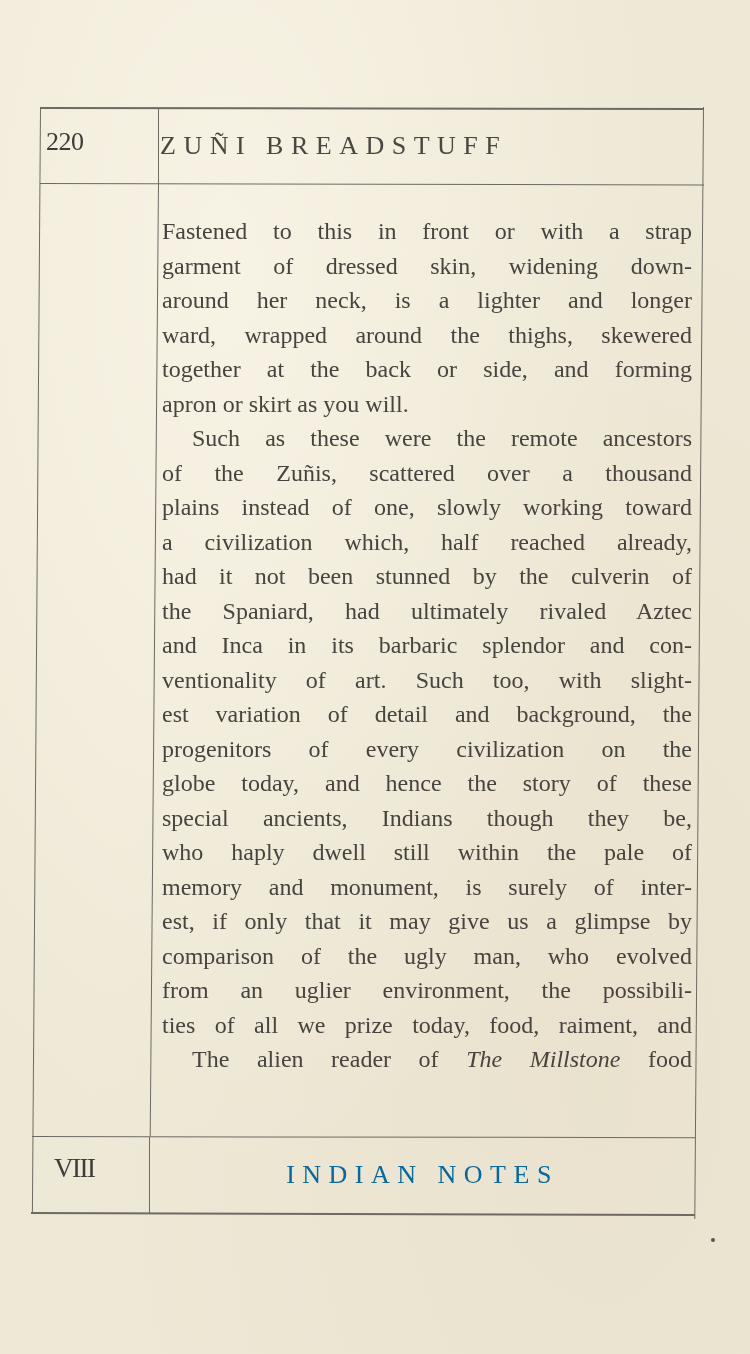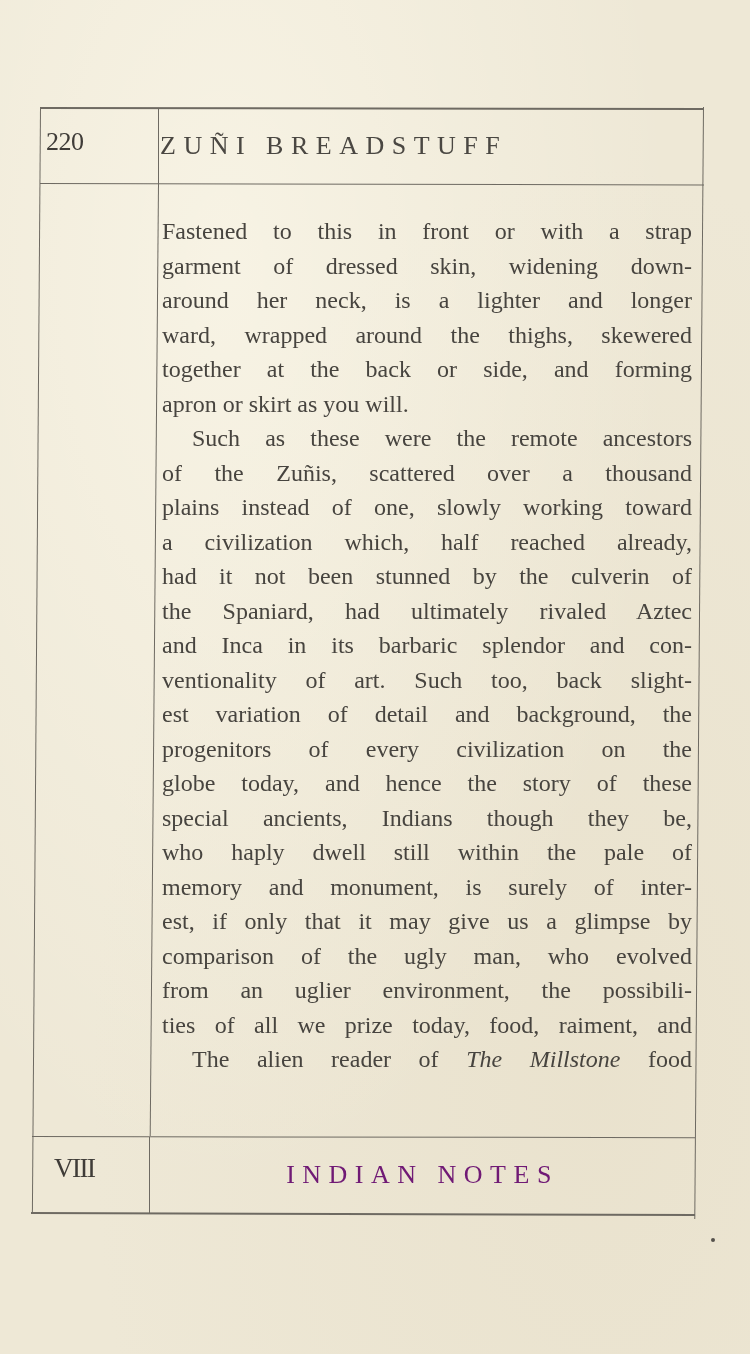--- a/index.html
+++ b/index.html
@@ -90,21 +90,21 @@
     color: #3f3c38;
   }
   .footer-title {
     position: absolute;
     left: 150px;
     top: 1160px;
     width: 545px;
     text-align: center;
     font-size: 26px;
     letter-spacing: 7.5px;
-    color: #701a75;
+    color: #0369a1;
   }
   .speck {
     position: absolute;
     left: 711px;
     top: 1238px;
     width: 4px;
     height: 4px;
     border-radius: 50%;
     background: #55524c;
   }
@@ -134,21 +134,21 @@
     <span class="line">ward, wrapped around the thighs, skewered</span>
     <span class="line">together at the back or side, and forming</span>
     <span class="line last">apron or skirt as you will.</span>
     <span class="line indent">Such as these were the remote ancestors</span>
     <span class="line">of the Zuñis, scattered over a thousand</span>
     <span class="line">plains instead of one, slowly working toward</span>
     <span class="line">a civilization which, half reached already,</span>
     <span class="line">had it not been stunned by the culverin of</span>
     <span class="line">the Spaniard, had ultimately rivaled Aztec</span>
     <span class="line">and Inca in its barbaric splendor and con-</span>
-    <span class="line">ventionality of art.  Such too, back slight-</span>
+    <span class="line">ventionality of art.  Such too, with slight-</span>
     <span class="line">est variation of detail and background, the</span>
     <span class="line">progenitors of every civilization on the</span>
     <span class="line">globe today, and hence the story of these</span>
     <span class="line">special ancients, Indians though they be,</span>
     <span class="line">who haply dwell still within the pale of</span>
     <span class="line">memory and monument, is surely of inter-</span>
     <span class="line">est, if only that it may give us a glimpse by</span>
     <span class="line">comparison of the ugly man, who evolved</span>
     <span class="line">from an uglier environment, the possibili-</span>
     <span class="line">ties of all we prize today, food, raiment, and</span>

